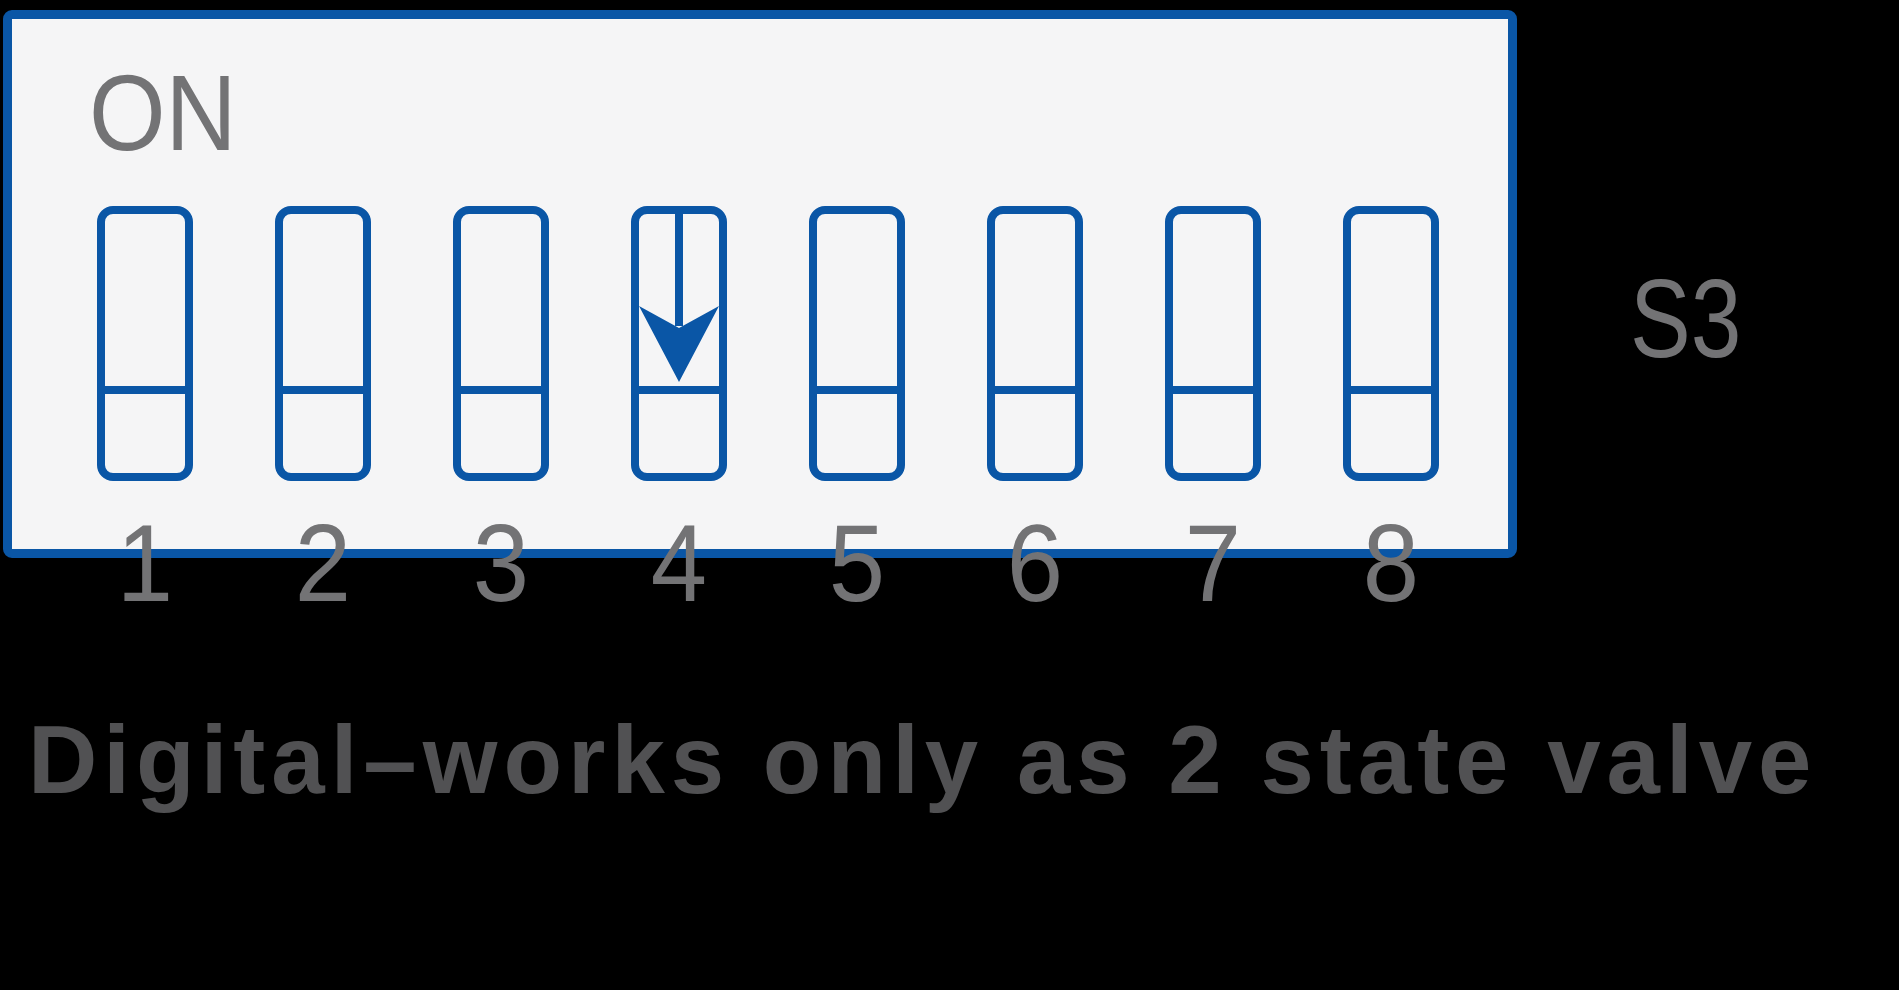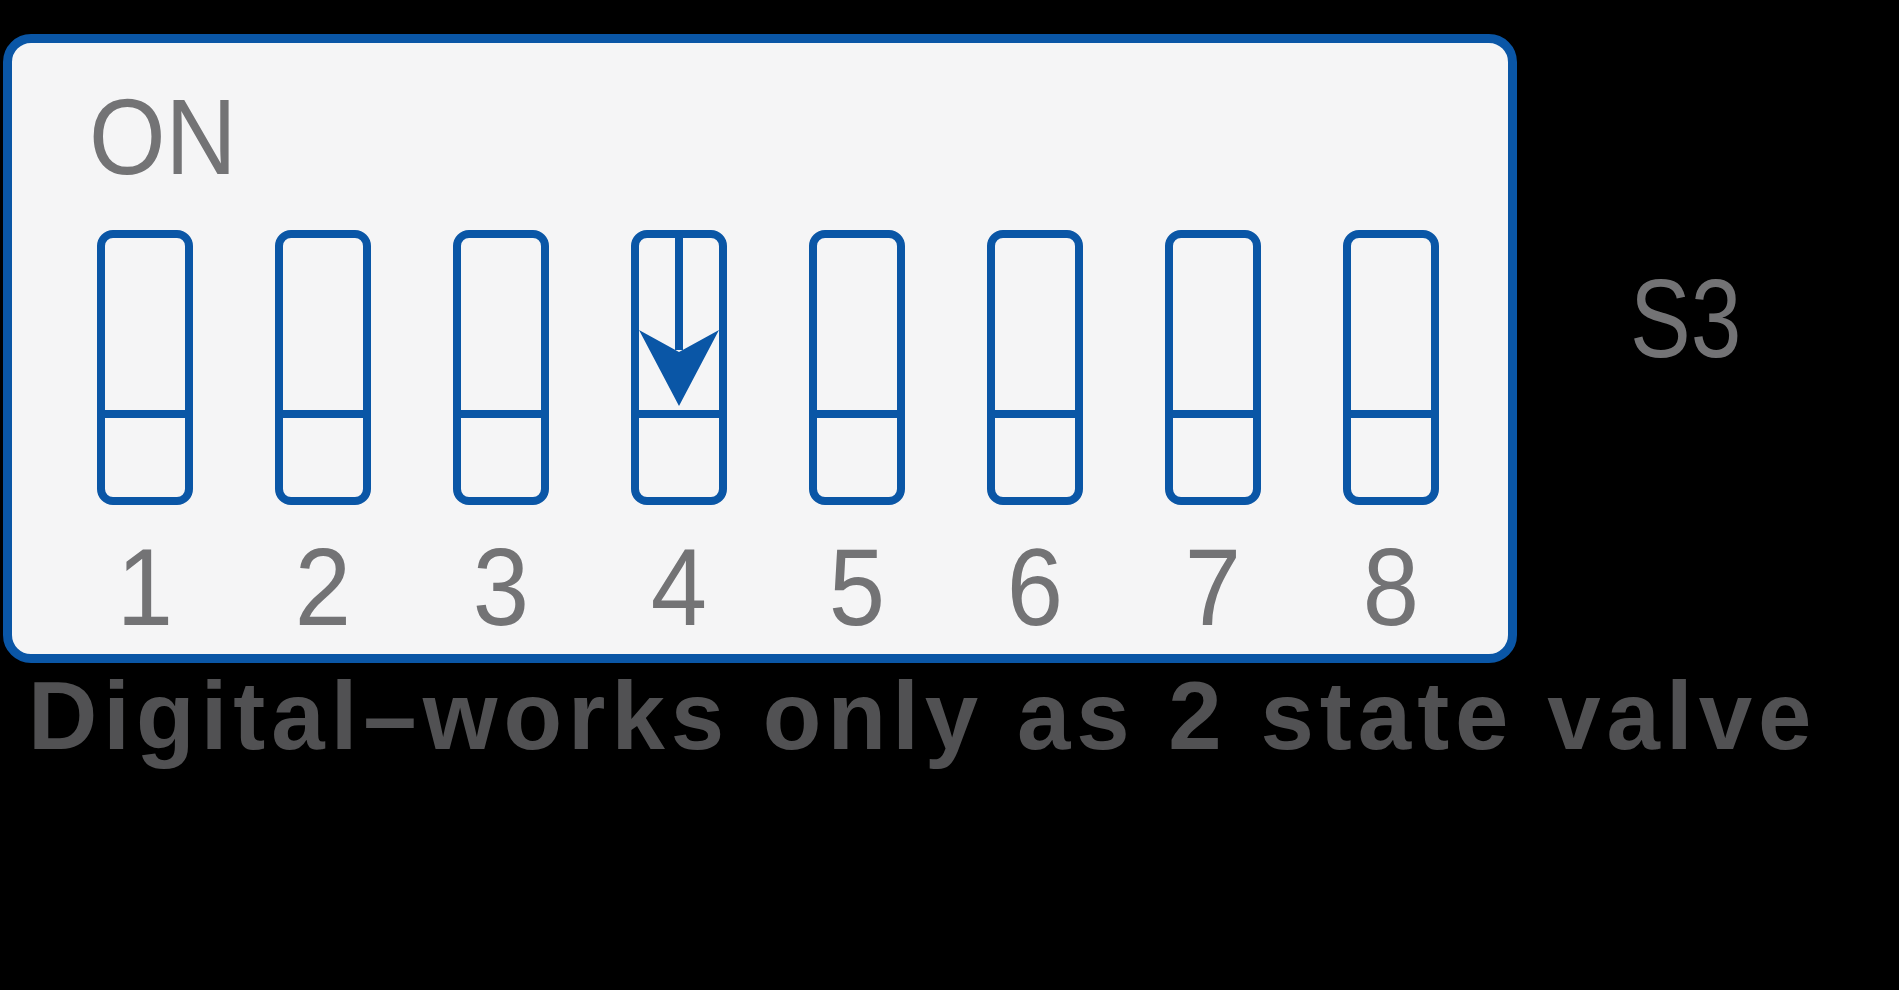--- a/index.html
+++ b/index.html
@@ -15,26 +15,25 @@
     overflow: hidden;
     font-family: "Liberation Sans", sans-serif;
   }
 
   
   .dip-panel {
     position: absolute;
     left: 3px;
     top: 10px;
     width: 1514px;
-    height: 629px;
+    height: 548px;
     box-sizing: border-box;
     background: var(--panel-bg, #f5f5f6);
     border: 9px solid var(--blue, #0a56a6);
-    border-radius: 28px;
-    margin-top: 24px;
+    border-radius: 9px;
   }
 
   .on-label {
     position: absolute;
     left: 77px;
     top: 41px;
     font-size: 107px;
     line-height: 1;
     color: var(--label-gray, #737375);
     transform: scaleX(0.92);
@@ -114,20 +113,21 @@
   }
 
   .caption-line1, .caption-line2 {
     position: absolute;
     font-size: 96px;
     font-weight: bold;
     line-height: 1.1;
     letter-spacing: 6px;
     color: var(--caption-gray, #515153);
     white-space: nowrap;
+    margin-top: 44px;
   }
   .caption-line1 { left: 28px; top: 663px; }
   .caption-line2 { left: 22px; top: 800px; }
 </style>
 </head>
 <body>
 
 <div class="stage" style="--bg: #000000; --panel-bg: #f5f5f6; --blue: #0a56a6; --label-gray: #737375; --caption-gray: #515153;">
 
   <div class="dip-panel">

